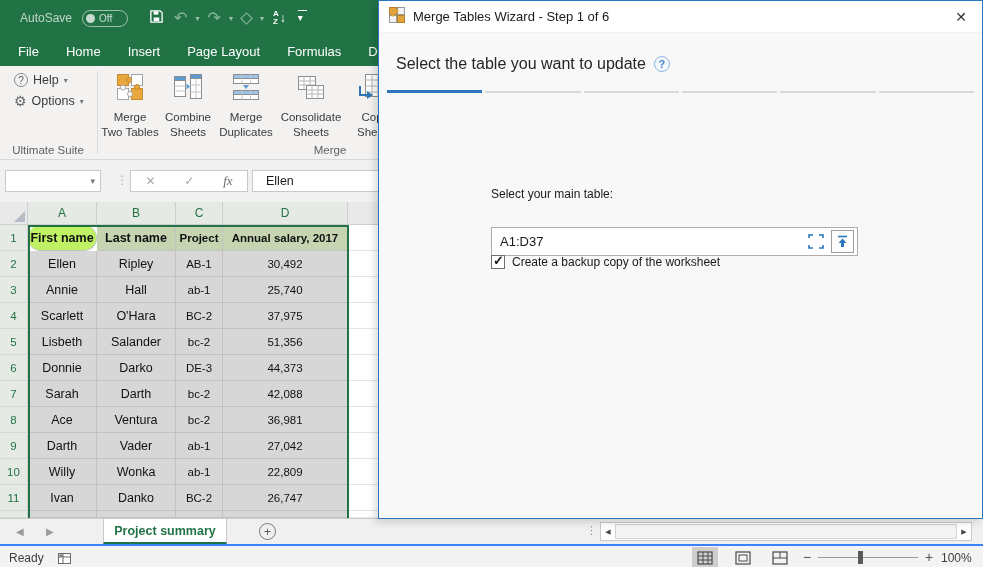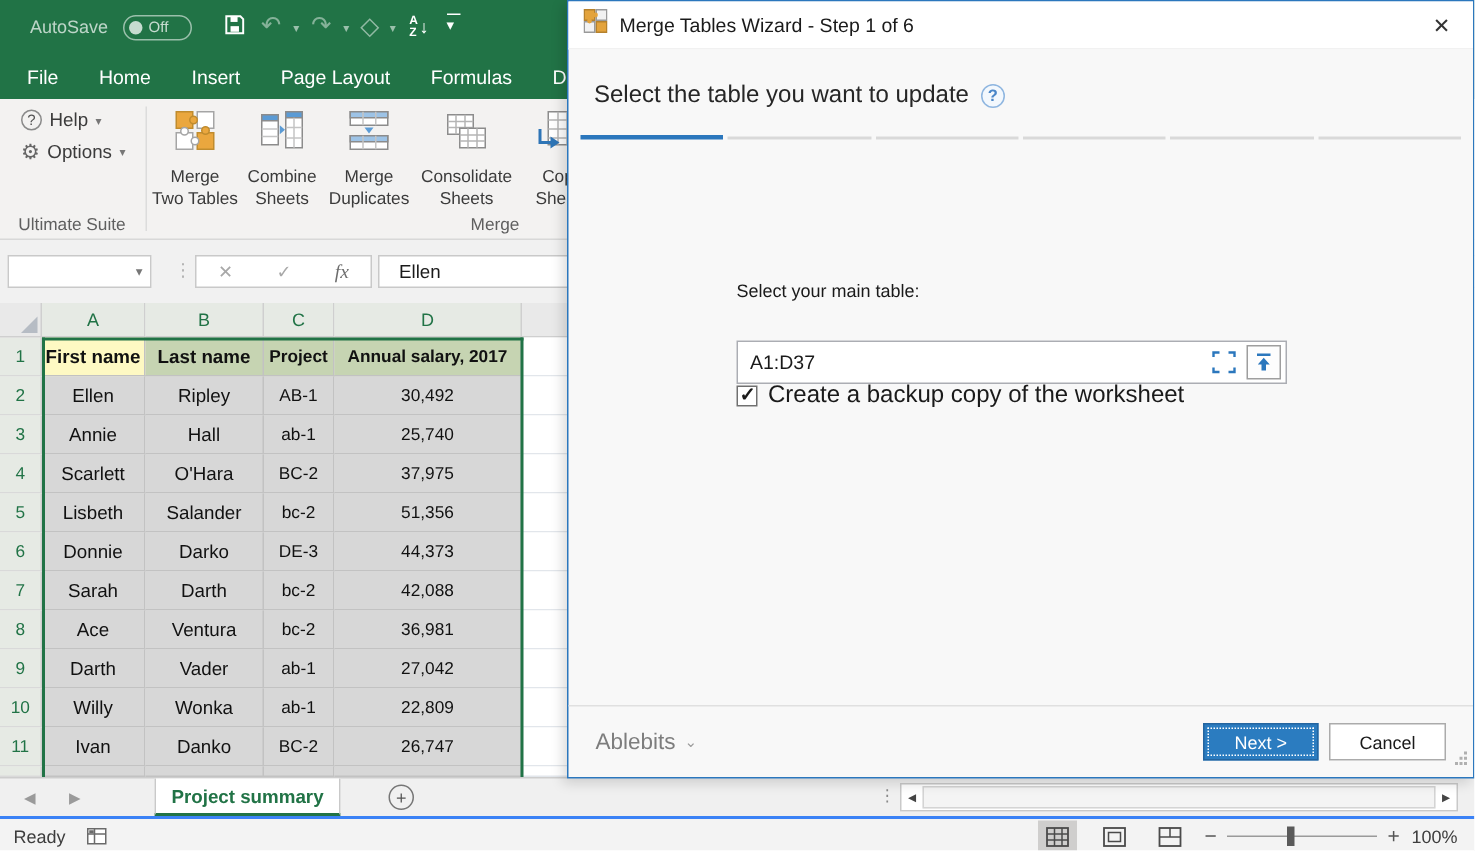--- a/index.html
+++ b/index.html
@@ -74,21 +74,21 @@
   .colh { height:23px; background:#e6eae4; border-right:1px solid #cfcfcf; border-bottom:1px solid #cfcfcf;
           color:#217346; font-size:12px; display:flex; align-items:center; justify-content:center; }
   .colE { flex:1; background:#e9e9e9; border-bottom:1px solid #cfcfcf; }
   .grow { display:flex; height:26px; }
   .grow.sliver { height:7px; }
   .rownum { width:28px; background:#e6eae4; border-right:1px solid #cfcfcf; border-bottom:1px solid #d9d9d9;
             color:#217346; font-size:11.5px; display:flex; align-items:center; justify-content:center; }
   .cell { display:flex; align-items:center; justify-content:center; border-right:1px solid #c2c2c2;
           border-bottom:1px solid #c2c2c2; font-size:12.5px; color:#111; background:#d7d7d7; overflow:hidden; white-space:nowrap; }
   .cell.hdr { font-weight:bold; background:#c6d4b2; font-size:12.5px; }
-  .cell.a1 { background:#fef9c3; }
+  .cell.a1 { background:#bef264;border-radius:13px; }
   .cell.cs2, .cell.cs3 { font-size:11.5px; }
   .ecell { flex:1; background:#fff; border-bottom:1px solid #e2e6eb; }
   .sel-frame { position:absolute; left:28px; top:23px; width:321px; height:293px;
                border:2px solid #217346; border-bottom:0; pointer-events:none; }
 
   
   .tabstrip { position:absolute; left:0; top:518px; width:100%; height:26px; background:#f0f0f0;
               border-top:1px solid #cdcdcd; }
   .nav-arrow { position:absolute; top:7px; font-size:10px; color:#9a9a9a; }
   .stab { position:absolute; left:103px; top:0; width:124px; height:25px; background:#fff;
@@ -134,21 +134,21 @@
   .range-wrap { position:absolute; left:112px; top:226px; width:367px; height:29px; background:#fff;
                 border:1px solid #abadb3; display:flex; align-items:center; padding-right:3px; }
   .range-input { flex:1; min-width:0; border:0; outline:0; background:transparent; padding:0 8px;
                  font:13px "Liberation Sans",sans-serif; color:#1a1a1a; }
   .range-pick { display:flex; align-items:center; justify-content:center; width:24px; height:22px; }
   .range-expand { display:flex; align-items:center; justify-content:center; width:23px; height:23px;
                   border:1px solid #9e9e9e; background:#fdfdfd; margin-left:3px; }
   .backup-row { position:absolute; left:112px; top:254px; display:flex; align-items:center; gap:7px; }
   .cb { width:14px; height:14px; background:#fff; border:1px solid #707070; position:relative; }
   .cb.checked::after { content:"\2713"; position:absolute; left:1px; top:-3px; font-size:13px; color:#1a1a1a; font-weight:bold; }
-  .backup-label { font-size:16px; color:#1a1a1a; }
+  .backup-label { font-size:12px; color:#1a1a1a; }
   .dlg-footer { position:absolute; left:0; right:0; bottom:0; height:48px; border-top:1px solid #e0e0e0;
                 display:flex; align-items:center; padding:0 18px; }
   .brand { font-size:15px; color:#7d7d7d; display:flex; align-items:center; gap:6px; }
   .brand-caret { font-size:10px; color:#9a9a9a; }
   .btn { height:25px; font:12px "Liberation Sans",sans-serif; cursor:default; }
   .btn-next { width:77px; margin-left:auto; background:#2b7cc0; border:1px solid #2465a0; color:#fff;
               outline:1px dotted #fff; outline-offset:-4px; }
   .btn-cancel { width:78px; margin-left:7px; background:#fff; border:1px solid #ababab; color:#1a1a1a; }
   .grip { position:absolute; right:3px; bottom:3px; }
 </style>
@@ -514,34 +514,14 @@
             <line x1="2" y1="1.5" x2="11" y2="1.5" stroke="#2b77bd" stroke-width="1.6"></line>
             <path d="M6.5 3.5 L10.5 8 H8 V12 H5 V8 H2.5 Z" fill="#2b77bd"></path>
           </svg>
       </span>
     </div>
     <div class="backup-row">
       <span class="cb checked"></span>
       <span class="backup-label">Create a backup copy of the worksheet</span>
     </div>
 
-    <div class="dlg-footer">
-      <span class="brand">
-        <span>Ablebits</span>
-        <span class="brand-caret">⌄</span>
-      </span>
-      <button class="btn btn-next">Next &gt;</button>
-      <button class="btn btn-cancel">Cancel</button>
-      <span class="grip">
-        <svg width="10" height="10" viewBox="0 0 10 10">
-            <g fill="#b0b0b0">
-              <rect x="7" y="1" width="2" height="2"></rect>
-              <rect x="7" y="4.5" width="2" height="2"></rect>
-              <rect x="4" y="4.5" width="2" height="2"></rect>
-              <rect x="7" y="8" width="2" height="2"></rect>
-              <rect x="4" y="8" width="2" height="2"></rect>
-              <rect x="1" y="8" width="2" height="2"></rect>
-            </g>
-          </svg>
-      </span>
-    </div>
   </div>
 </div>
 
 </body></html>

